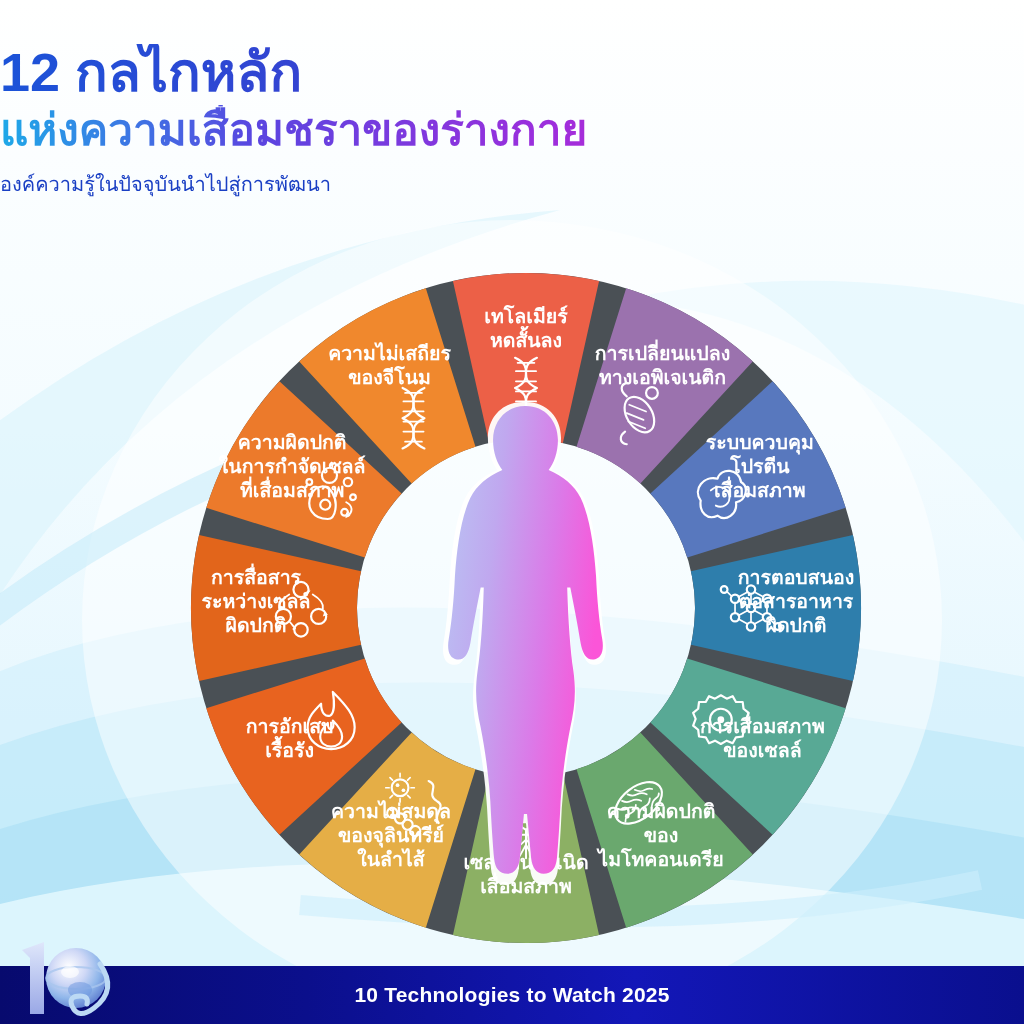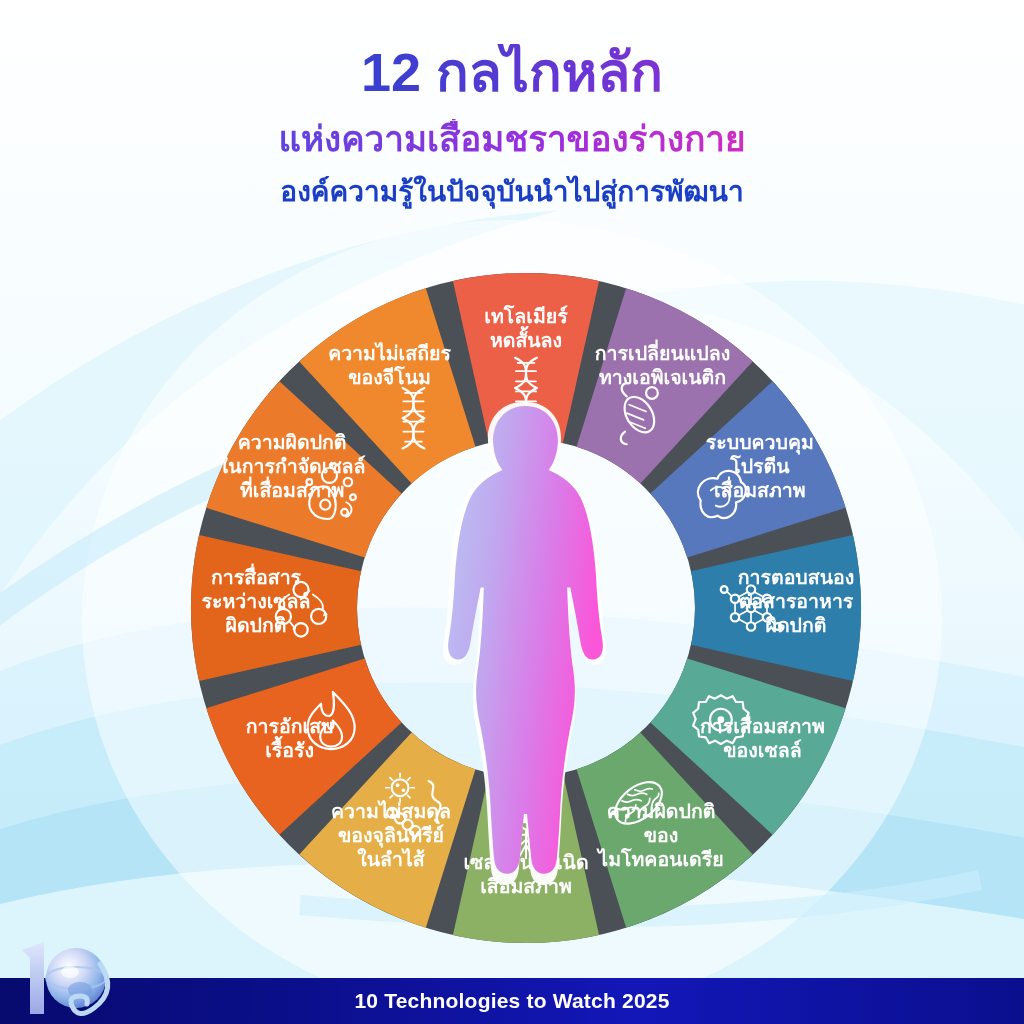--- a/index.html
+++ b/index.html
@@ -4,40 +4,40 @@
 <style>
   html,body{margin:0;padding:0;}
   body{
     width:1024px;height:1024px;overflow:hidden;position:relative;
     font-family:"Liberation Sans","DejaVu Sans",sans-serif;
     background:#f2fbff;
   }
   #bg{position:absolute;inset:0;z-index:0;}
 
   
-  .hdr{position:absolute;left:0;right:0;top:44px;text-align:center;z-index:4;}
+  .hdr{position:absolute;left:0;right:0;top:44px;text-align:left;z-index:4;}
   .t1{font-size:54px;font-weight:bold;line-height:1.06;
       background:linear-gradient(90deg,#1b53d8 0%,#3b3fd0 38%,#8b2fd6 70%,#d12fd0 100%);
       -webkit-background-clip:text;background-clip:text;color:transparent;}
-  .t2{font-size:35px;font-weight:bold;line-height:1.12;margin-top:18px;
+  .t2{font-size:44px;font-weight:bold;line-height:1.12;margin-top:4px;
       background:linear-gradient(90deg,#1ea9e8 0%,#5a45e0 25%,#a02ddc 55%,#ef2fb0 85%,#ff3a9e 100%);
       -webkit-background-clip:text;background-clip:text;color:transparent;}
-  .t3{font-size:28px;font-weight:bold;line-height:1.30;margin-top:16px;color:#1a3fc4;}
+  .t3{font-size:20px;font-weight:normal;line-height:1.30;margin-top:16px;color:#1a3fc4;}
 
   
   #wheel{position:absolute;left:146px;top:268px;width:760px;height:680px;}
   #wheel svg{width:100%;height:100%;overflow:visible;}
   .seg-label{font-family:"Liberation Sans","DejaVu Sans",sans-serif;
              font-weight:bold;fill:#ffffff;font-size:19.5px;}
   .ico{fill:none;stroke:#ffffff;stroke-width:2.6;
        stroke-linecap:round;stroke-linejoin:round;}
   .ico-f{fill:#ffffff;stroke:none;}
 
   
-  .footer{position:absolute;left:0;right:0;bottom:0;height:46px;z-index:6;
+  .footer{position:absolute;left:0;right:0;bottom:0;height:58px;z-index:6;
      background:linear-gradient(90deg,#070a6e 0%,#0b0f8c 30%,#1317b8 62%,#0a0f8e 100%);
      display:flex;align-items:center;justify-content:center;}
   .footer-txt{color:#ffffff;font-size:21px;font-weight:bold;letter-spacing:.2px;}
   .logo{position:absolute;left:14px;bottom:2px;width:108px;height:84px;z-index:7;}
 </style>
 </head>
 <body>
 
 <svg id="bg" viewBox="0 0 1024 1024" preserveAspectRatio="none">
   <defs>

